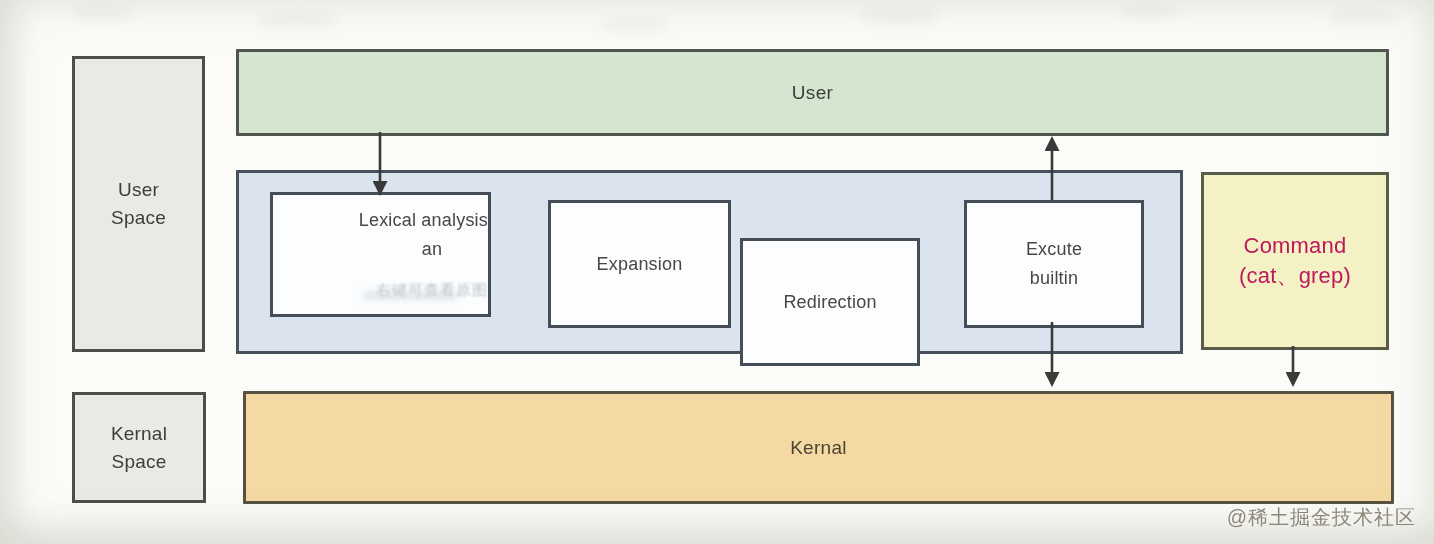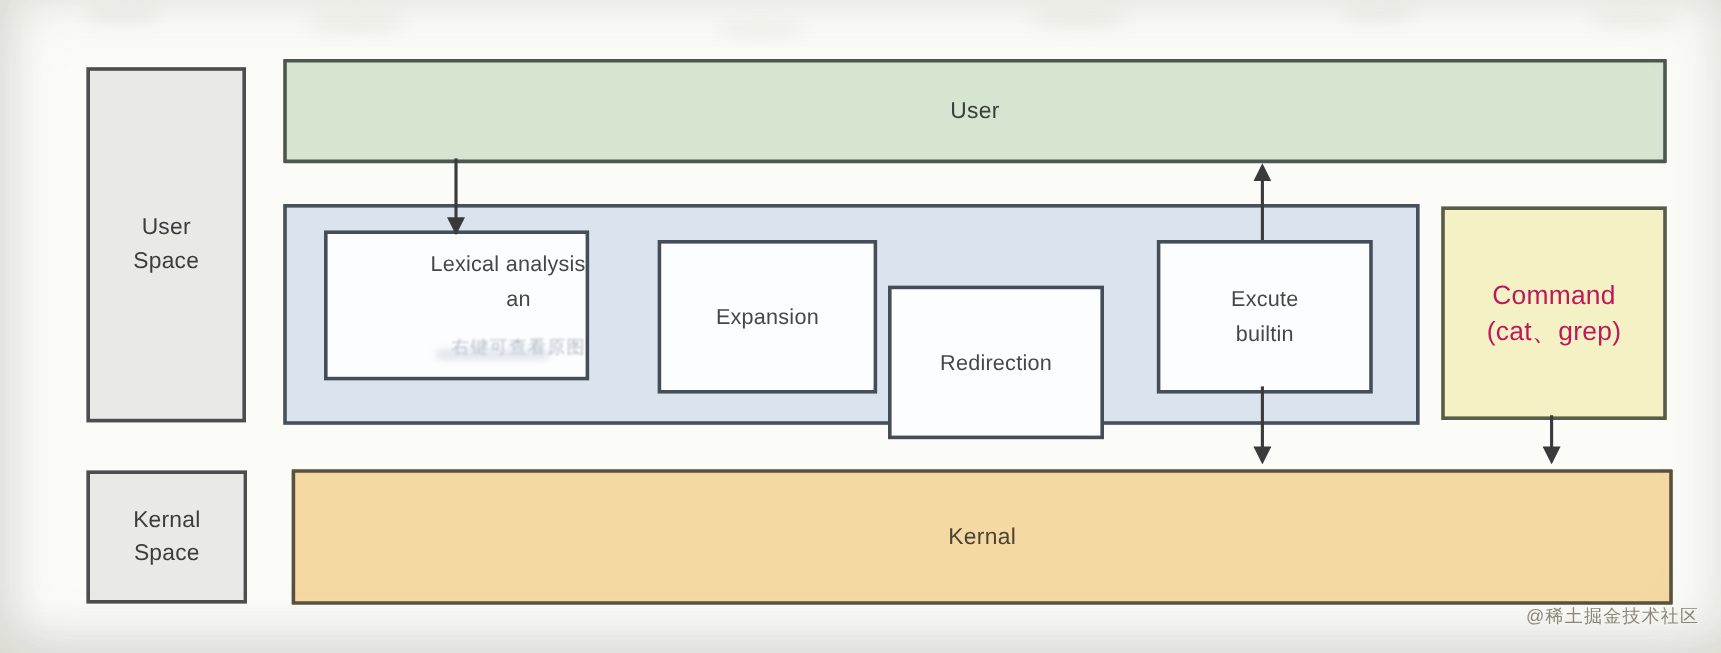--- a/index.html
+++ b/index.html
@@ -63,21 +63,21 @@
     position:absolute;left:1201px;top:172px;width:182px;height:172px;
     background:#f4f1c5;border:3px solid #595c49;
     display:flex;align-items:center;justify-content:center;text-align:center;
     font-size:22px;line-height:30px;color:#be185d;white-space:pre-line;letter-spacing:.2px;
   }
 
   .arrows{position:absolute;left:0;top:0;z-index:10;pointer-events:none;}
 
   .site-watermark{
     position:absolute;right:18px;top:504px;z-index:40;
-    font-size:15px;color:#8f897c;letter-spacing:1px;
+    font-size:20px;color:#8f897c;letter-spacing:1px;
   }
 </style>
 </head>
 <body>
 
 <div class="root">
   <div class="soft">
 
     <div class="smudge" style="left:70px;top:6px;width:64px;height:14px;"></div>
     <div class="smudge" style="left:255px;top:12px;width:84px;height:16px;"></div>

